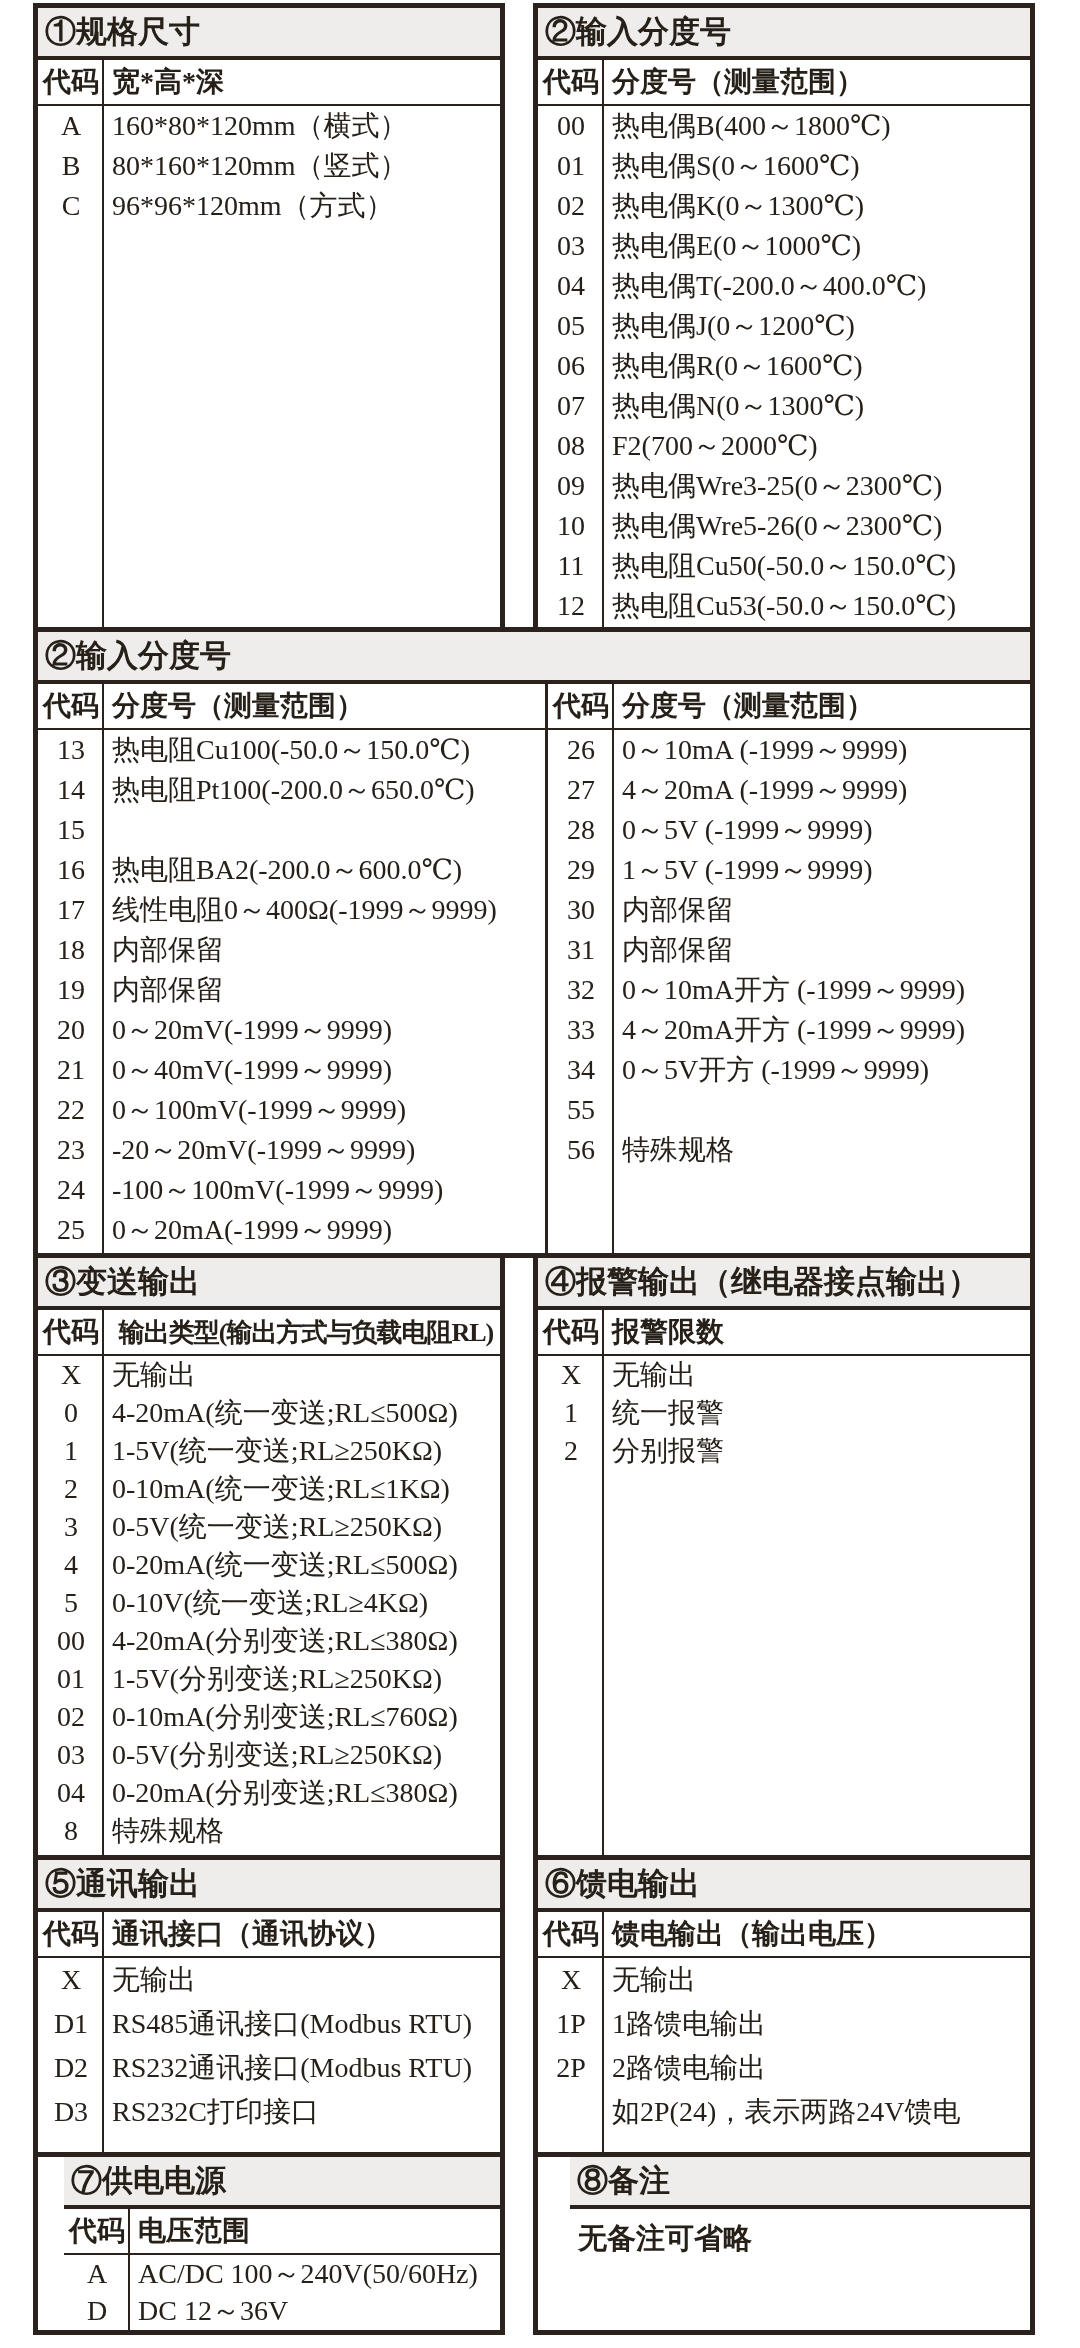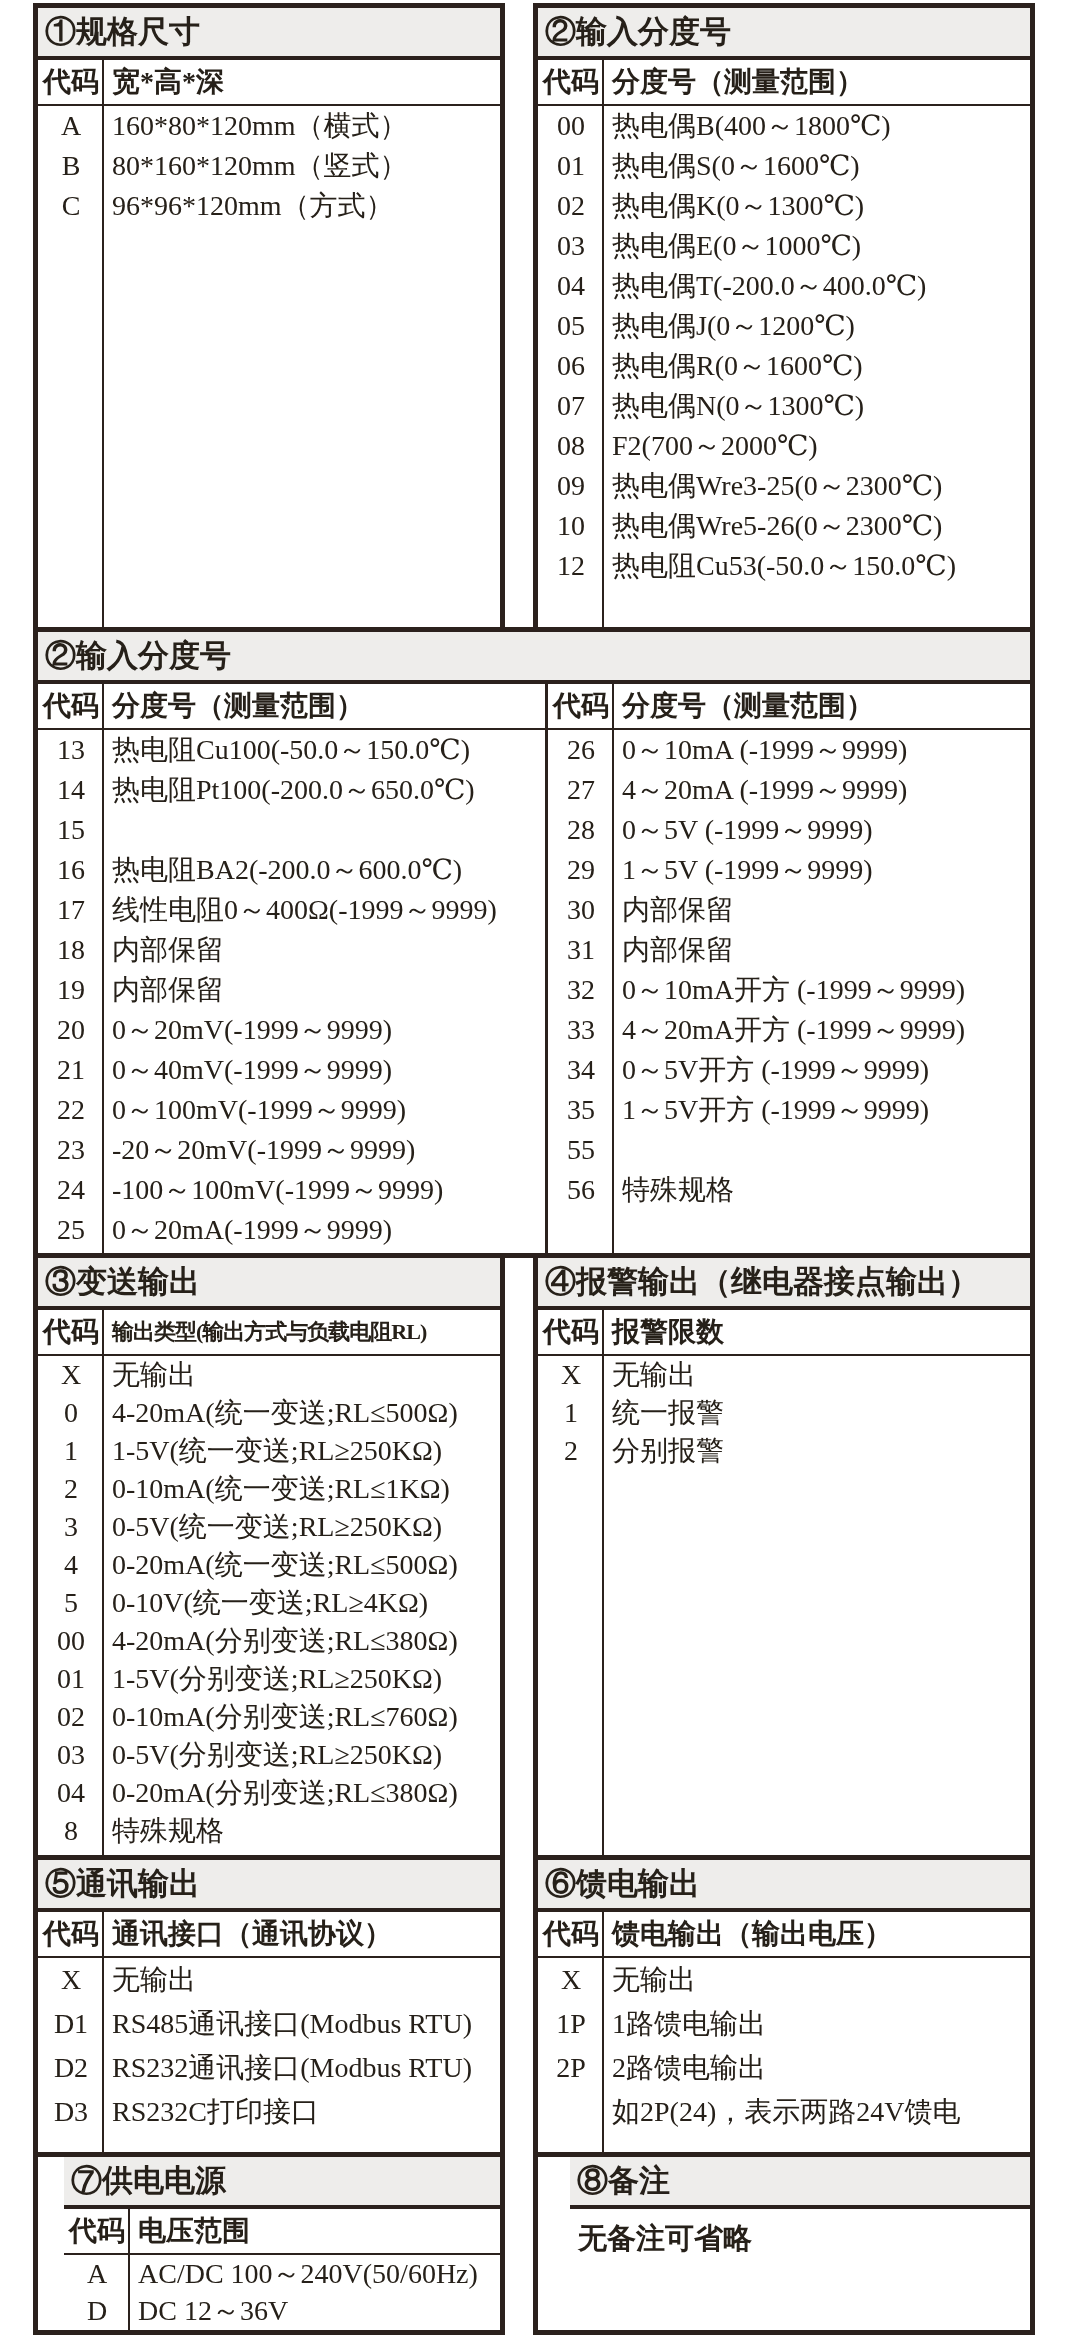--- a/index.html
+++ b/index.html
@@ -39,21 +39,21 @@
     height:44px;flex:0 0 auto;
     border-bottom:2px solid var(--bc);
     display:flex;align-items:center;
     font-weight:bold;font-size:28px;
     white-space:nowrap;
   }
   .body{flex:1 1 auto;display:flex;flex-direction:column;overflow:hidden;}
   .row{display:flex;align-items:center;font-size:28px;white-space:nowrap;flex:0 0 auto;}
   .cc{width:66px;flex:0 0 auto;text-align:center;}
   .cd{flex:1 1 auto;padding-left:8px;overflow:hidden;}
-  .tight{font-size:22px;letter-spacing:-1px;}
+  .tight{font-size:26px;letter-spacing:-1px;text-align:center;}
   .rh40 .row{height:40px;}
   .rh38 .row{height:38px;}
   .rh44 .row{height:44px;}
   .rh37 .row{height:37px;}
   
   .grpwrap{position:relative;flex:1 1 auto;display:flex;overflow:hidden;}
   .grp{position:relative;display:flex;flex-direction:column;box-sizing:border-box;}
   .grp.gleft{width:507px;flex:0 0 auto;}
   .grp.gright{flex:1 1 auto;border-left:3px solid var(--bc);}
   
@@ -150,20 +150,24 @@
           <div class="row">
             <span class="cc">09</span>
             <span class="cd">热电偶Wre3-25(0～2300℃)</span>
           </div>
 
           <div class="row">
             <span class="cc">10</span>
             <span class="cd">热电偶Wre5-26(0～2300℃)</span>
           </div>
 
+          <div class="row">
+            <span class="cc">11</span>
+            <span class="cd">热电阻Cu50(-50.0～150.0℃)</span>
+          </div>
 
           <div class="row">
             <span class="cc">12</span>
             <span class="cd">热电阻Cu53(-50.0～150.0℃)</span>
           </div>
         </div>
     </div>
   </div>
 
   <div class="tbl rh40" style="left:33px;top:627px;width:1002px;height:631px;">
@@ -291,24 +295,20 @@
               <div class="row">
                 <span class="cc">33</span>
                 <span class="cd">4～20mA开方 (-1999～9999)</span>
               </div>
 
               <div class="row">
                 <span class="cc">34</span>
                 <span class="cd">0～5V开方 (-1999～9999)</span>
               </div>
 
-              <div class="row">
-                <span class="cc">35</span>
-                <span class="cd">1～5V开方 (-1999～9999)</span>
-              </div>
 
               <div class="row">
                 <span class="cc">55</span>
               </div>
 
               <div class="row">
                 <span class="cc">56</span>
                 <span class="cd">特殊规格</span>
               </div>
             </div>

